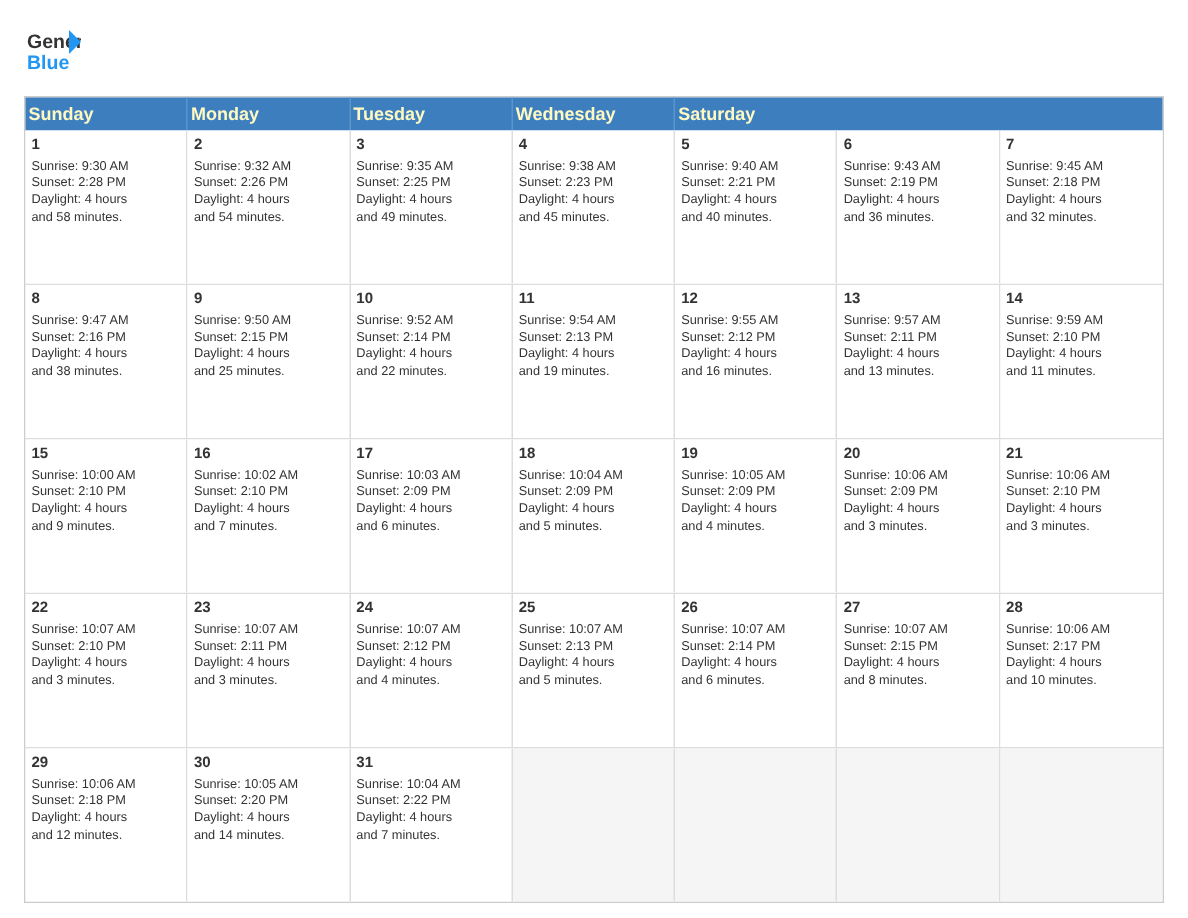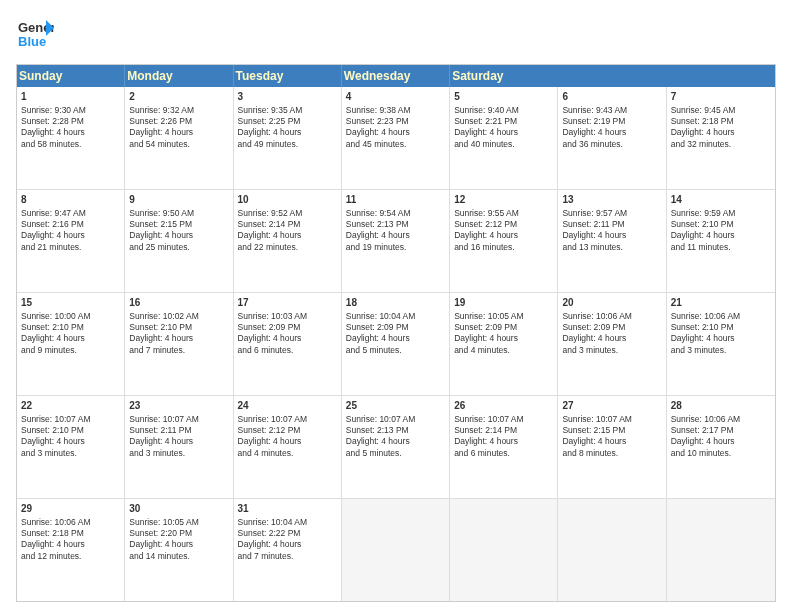--- a/index.html
+++ b/index.html
@@ -119,21 +119,21 @@
     <div class="cal-row">
           <div class="cal-cell"><span class="day-num">1</span><span>Sunrise: 9:30 AM</span><br><span>Sunset: 2:28 PM</span><br><span>Daylight: 4 hours</span><br><span>and 58 minutes.</span><br></div>
           <div class="cal-cell"><span class="day-num">2</span><span>Sunrise: 9:32 AM</span><br><span>Sunset: 2:26 PM</span><br><span>Daylight: 4 hours</span><br><span>and 54 minutes.</span><br></div>
           <div class="cal-cell"><span class="day-num">3</span><span>Sunrise: 9:35 AM</span><br><span>Sunset: 2:25 PM</span><br><span>Daylight: 4 hours</span><br><span>and 49 minutes.</span><br></div>
           <div class="cal-cell"><span class="day-num">4</span><span>Sunrise: 9:38 AM</span><br><span>Sunset: 2:23 PM</span><br><span>Daylight: 4 hours</span><br><span>and 45 minutes.</span><br></div>
           <div class="cal-cell"><span class="day-num">5</span><span>Sunrise: 9:40 AM</span><br><span>Sunset: 2:21 PM</span><br><span>Daylight: 4 hours</span><br><span>and 40 minutes.</span><br></div>
           <div class="cal-cell"><span class="day-num">6</span><span>Sunrise: 9:43 AM</span><br><span>Sunset: 2:19 PM</span><br><span>Daylight: 4 hours</span><br><span>and 36 minutes.</span><br></div>
           <div class="cal-cell"><span class="day-num">7</span><span>Sunrise: 9:45 AM</span><br><span>Sunset: 2:18 PM</span><br><span>Daylight: 4 hours</span><br><span>and 32 minutes.</span><br></div>
         </div>
         <div class="cal-row">
-          <div class="cal-cell"><span class="day-num">8</span><span>Sunrise: 9:47 AM</span><br><span>Sunset: 2:16 PM</span><br><span>Daylight: 4 hours</span><br><span>and 21 minutes.</span><br></div>
+          <div class="cal-cell"><span class="day-num">8</span><span>Sunrise: 9:47 AM</span><br><span>Sunset: 2:16 PM</span><br><span>Daylight: 4 hours</span><br><span>and 38 minutes.</span><br></div>
           <div class="cal-cell"><span class="day-num">9</span><span>Sunrise: 9:50 AM</span><br><span>Sunset: 2:15 PM</span><br><span>Daylight: 4 hours</span><br><span>and 25 minutes.</span><br></div>
           <div class="cal-cell"><span class="day-num">10</span><span>Sunrise: 9:52 AM</span><br><span>Sunset: 2:14 PM</span><br><span>Daylight: 4 hours</span><br><span>and 22 minutes.</span><br></div>
           <div class="cal-cell"><span class="day-num">11</span><span>Sunrise: 9:54 AM</span><br><span>Sunset: 2:13 PM</span><br><span>Daylight: 4 hours</span><br><span>and 19 minutes.</span><br></div>
           <div class="cal-cell"><span class="day-num">12</span><span>Sunrise: 9:55 AM</span><br><span>Sunset: 2:12 PM</span><br><span>Daylight: 4 hours</span><br><span>and 16 minutes.</span><br></div>
           <div class="cal-cell"><span class="day-num">13</span><span>Sunrise: 9:57 AM</span><br><span>Sunset: 2:11 PM</span><br><span>Daylight: 4 hours</span><br><span>and 13 minutes.</span><br></div>
           <div class="cal-cell"><span class="day-num">14</span><span>Sunrise: 9:59 AM</span><br><span>Sunset: 2:10 PM</span><br><span>Daylight: 4 hours</span><br><span>and 11 minutes.</span><br></div>
         </div>
         <div class="cal-row">
           <div class="cal-cell"><span class="day-num">15</span><span>Sunrise: 10:00 AM</span><br><span>Sunset: 2:10 PM</span><br><span>Daylight: 4 hours</span><br><span>and 9 minutes.</span><br></div>
           <div class="cal-cell"><span class="day-num">16</span><span>Sunrise: 10:02 AM</span><br><span>Sunset: 2:10 PM</span><br><span>Daylight: 4 hours</span><br><span>and 7 minutes.</span><br></div>

